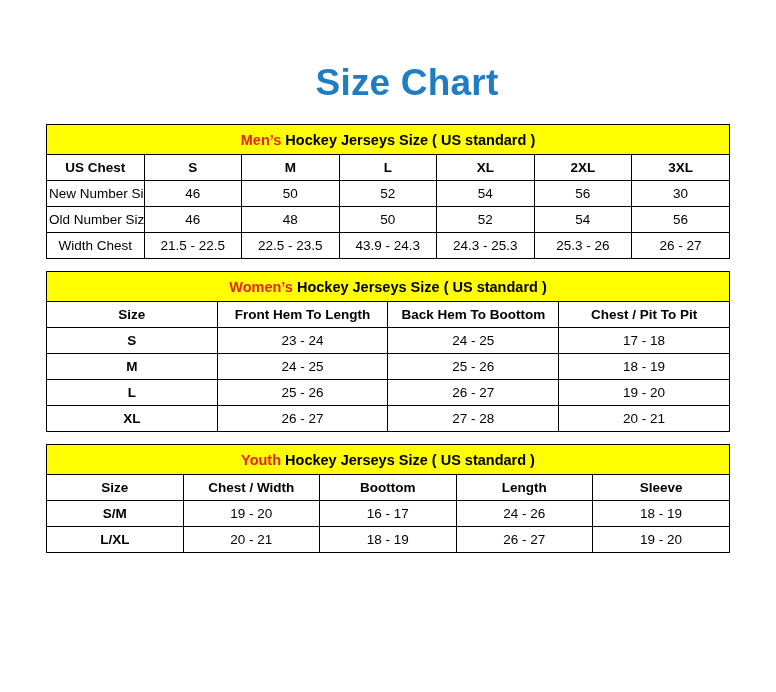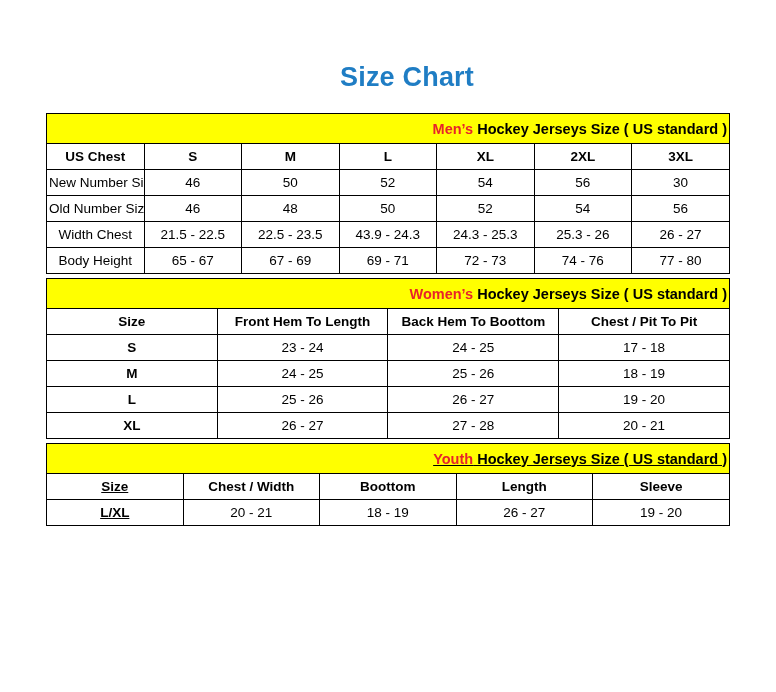--- a/index.html
+++ b/index.html
@@ -16,68 +16,67 @@
   }
   .page {
     position: relative;
     width: 776px;
     height: 692px;
     box-sizing: border-box;
   }
   .chart-title {
     text-align: center;
     color: #1f7dc4;
-    font-size: 27px;
+    font-size: 37px;
     font-weight: bold;
     padding-top: 62px;
     letter-spacing: 0.2px;
     padding-left: 38px;
   }
   .tables {
     margin: 20px auto 0 auto;
     width: 684px;
   }
   table {
     border-collapse: collapse;
     width: 100%;
     table-layout: fixed;
   }
-  table + table { margin-top: 4px; border-radius: 24px; }
+  table + table { margin-top: 12px; border-radius: 24px; }
   td, th {
     border: 1px solid #000000;
     font-size: 13.5px;
     font-weight: normal;
     text-align: center;
     height: 25px;
     padding: 0 2px;
     background: #ffffff;
     white-space: nowrap;
     overflow: hidden;
   }
   .section-head td {
     background: #ffff00;
     font-weight: bold;
     font-size: 14.5px;
     height: 29px;
-    text-align: right;
   }
   .section-head .accent {
     color: #e8232a;
   }
   .col-head td {
     font-weight: bold;
   }
   .row-label {
     font-weight: normal;
   }
   .men tbody td:first-child { width: 146px; }
   .women tbody td:first-child { width: 146px; }
   .women .col-head td:first-child { font-weight: bold; }
   .women tbody td:first-child { font-weight: bold; }
-  .youth tbody td:first-child { width: 146px; font-weight: bold; text-decoration: underline; }
+  .youth tbody td:first-child { width: 146px; font-weight: bold; }
 </style>
 </head>
 <body>
 
 <div class="page">
 
   <div class="chart-title">Size Chart</div>
 
   <div class="tables">
 
@@ -114,29 +113,20 @@
           <td>56</td>
         </tr>
         <tr>
           <td class="row-label">Width Chest</td>
           <td>21.5 - 22.5</td>
           <td>22.5 - 23.5</td>
           <td>43.9 - 24.3</td>
           <td>24.3 - 25.3</td>
           <td>25.3 - 26</td>
           <td>26 - 27</td>
-        </tr>
-        <tr>
-          <td class="row-label">Body Height</td>
-          <td>65 - 67</td>
-          <td>67 - 69</td>
-          <td>69 - 71</td>
-          <td>72 - 73</td>
-          <td>74 - 76</td>
-          <td>77 - 80</td>
         </tr>
       </tbody>
     </table>
 
     <table class="women">
       <tbody>
         <tr class="section-head">
           <td colspan="4"><span class="accent">Women’s</span><span> Hockey Jerseys Size ( US standard )</span></td>
         </tr>
         <tr class="col-head">
@@ -178,20 +168,27 @@
           <td colspan="5"><span class="accent">Youth</span><span> Hockey Jerseys Size ( US standard )</span></td>
         </tr>
         <tr class="col-head">
           <td>Size</td>
           <td>Chest / Width</td>
           <td>Boottom</td>
           <td>Length</td>
           <td>Sleeve</td>
         </tr>
         <tr>
+          <td>S/M</td>
+          <td>19 - 20</td>
+          <td>16 - 17</td>
+          <td>24 - 26</td>
+          <td>18 - 19</td>
+        </tr>
+        <tr>
           <td>L/XL</td>
           <td>20 - 21</td>
           <td>18 - 19</td>
           <td>26 - 27</td>
           <td>19 - 20</td>
         </tr>
       </tbody>
     </table>
 
   </div>

